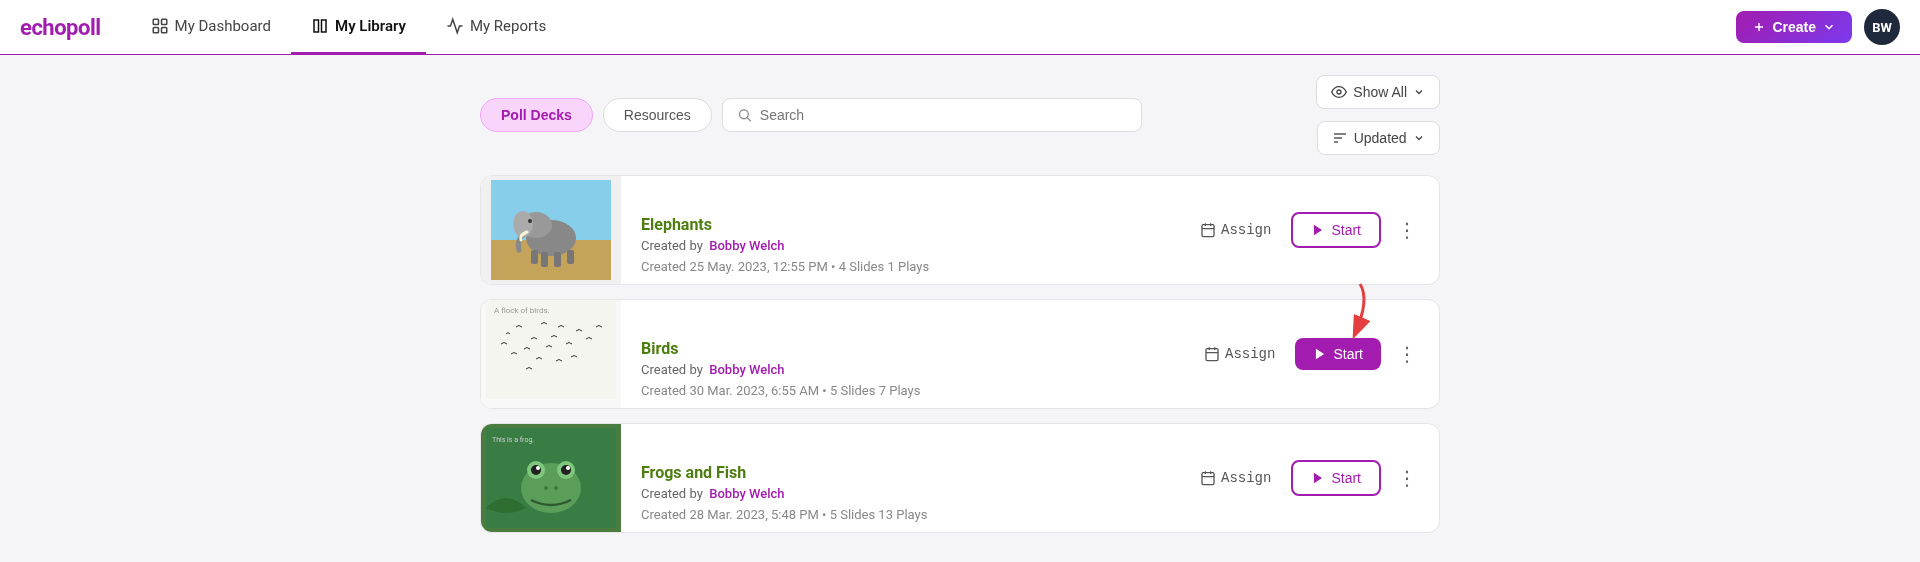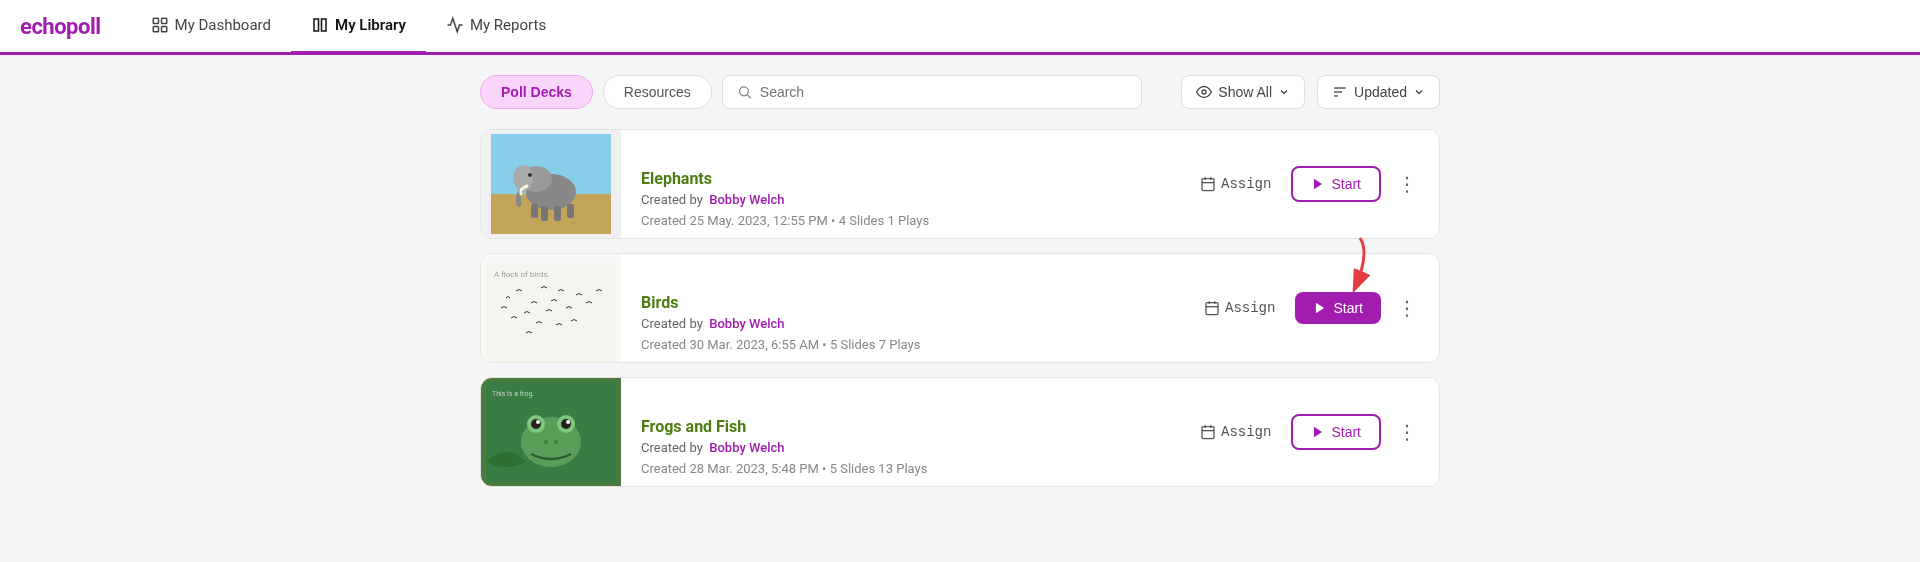--- a/index.html
+++ b/index.html
@@ -1,59 +1,59 @@
 <!DOCTYPE html>
 <html><head>
   <meta charset="utf-8">
   <style>
     * { box-sizing: border-box; margin: 0; padding: 0; }
     body { font-family: -apple-system, BlinkMacSystemFont, 'Segoe UI', Roboto, sans-serif; background: #f5f5f7; min-height: 562px; }
 
     
-    .nav { display: flex; align-items: center; background: #fff; border-bottom: 3px solid #a21caf; height: 55px; padding: 0 20px; position: relative; }
+    .nav { display: flex; align-items: center; background: #fff; border-bottom: 1px solid #a21caf; height: 55px; padding: 0 20px; position: relative; }
     .logo { font-size: 22px; font-weight: 700; color: #111; margin-right: 30px; letter-spacing: -0.5px; }
     .logo span { color: #a21caf; }
     .nav-items { display: flex; align-items: flex-start; gap: 0; }
     .nav-item { display: flex; align-items: center; gap: 6px; padding: 0 20px; height: 55px; font-size: 15px; color: #444; cursor: pointer; border-bottom: 3px solid transparent; text-decoration: none; }
     .nav-item.active { color: #111; border-bottom: 3px solid #a21caf; font-weight: 600; }
     .nav-item svg { width: 18px; height: 18px; }
     .nav-right { margin-left: auto; display: flex; align-items: center; gap: 12px; }
     .create-btn { display: flex; align-items: center; gap: 6px; background: linear-gradient(135deg, #a21caf, #7c3aed); color: #fff; border: none; border-radius: 8px; padding: 8px 16px; font-size: 14px; font-weight: 600; cursor: pointer; }
     .create-btn svg { width: 14px; height: 14px; }
     .avatar { width: 36px; height: 36px; border-radius: 50%; background: #1e293b; color: #fff; display: flex; align-items: center; justify-content: center; font-size: 13px; font-weight: 700; cursor: pointer; }
 
     
     .content { max-width: 1000px; margin: 0 auto; padding: 20px 20px; }
 
     
     .toolbar { display: flex; align-items: center; gap: 10px; margin-bottom: 20px; }
     .tab-btn { padding: 8px 20px; border-radius: 20px; border: 1px solid #ddd; font-size: 14px; cursor: pointer; background: #fff; color: #555; }
     .tab-btn.active { background: #f9d5fb; color: #a21caf; border-color: #f0a8f8; font-weight: 600; }
     .search-box { display: flex; align-items: center; gap: 8px; background: #fff; border: 1px solid #ddd; border-radius: 8px; padding: 8px 14px; flex: 1; max-width: 420px; }
     .search-box input { border: none; outline: none; font-size: 14px; color: #555; background: transparent; width: 100%; }
-    .toolbar-right { margin-left: auto; display: flex; align-items: center; gap: 12px; }
+    .toolbar-right { margin-left: auto; display: flex; align-items: center; gap: 12px; flex-direction: column; }
     .filter-btn { display: flex; align-items: center; gap: 6px; background: #fff; border: 1px solid #ddd; border-radius: 8px; padding: 8px 14px; font-size: 14px; color: #444; cursor: pointer; }
 
     
     .card { background: #fff; border-radius: 12px; border: 1px solid #e5e5e5; display: flex; align-items: center; padding: 0; margin-bottom: 14px; overflow: hidden; height: 110px; }
     .card-thumb-placeholder { width: 140px; height: 110px; flex-shrink: 0; background: #f0f0f0; display: flex; align-items: center; justify-content: center; font-size: 11px; color: #999; padding: 8px; text-align: center; overflow: hidden; position: relative; }
     .card-body { flex: 1; padding: 16px 20px; }
     .card-title { font-size: 16px; font-weight: 700; color: #4d7c0f; margin-bottom: 4px; margin-top: 29px; }
     .card-creator { font-size: 13px; color: #666; margin-bottom: 6px; }
     .card-creator span { color: #a21caf; font-weight: 500; }
     .card-meta { font-size: 13px; color: #888; }
     .card-actions { display: flex; align-items: center; gap: 10px; padding-right: 16px; }
     .assign-btn { display: flex; align-items: center; gap: 5px; background: transparent; border: none; color: #555; font-size: 14px; cursor: pointer; padding: 6px 10px; font-family: Liberation Mono, monospace; }
     .start-btn { display: flex; align-items: center; gap: 6px; border-radius: 8px; padding: 8px 18px; font-size: 14px; font-weight: 400; cursor: pointer; border: none; }
     .start-btn.outline { background: #fff; border: 2px solid #a21caf; color: #a21caf; }
     .start-btn.filled { background: #a21caf; color: #fff; }
     .more-btn { background: transparent; border: none; cursor: pointer; color: #666; font-size: 20px; padding: 4px 6px; }
 
     
-    .bird-sketch { width: 140px; height: 110px; flex-shrink: 0; background: #f8f8f8; display: flex; align-items: flex-end; justify-content: center; }
+    .bird-sketch { width: 140px; height: 110px; flex-shrink: 0; background: #f8f8f8; display: flex; align-items: flex-start; justify-content: center; }
 
     
     .frog-thumb { width: 140px; height: 110px; flex-shrink: 0; background: #4a7c3f; display: flex; align-items: center; justify-content: center; overflow: hidden; }
   </style>
 </head>
 <body>
 
 <nav class="nav">
   <div class="logo">
     <span>echo</span><span style="color:#a21caf">poll</span>
@@ -72,20 +72,34 @@
       <svg viewBox="0 0 24 24" fill="none" stroke="currentColor" stroke-width="2">
           <path d="M4 4h6v16H4zM14 4h6v16h-6z"></path>
         </svg>
       <span>My Library</span>
     </div>
     <div class="nav-item">
       <svg viewBox="0 0 24 24" fill="none" stroke="currentColor" stroke-width="2">
           <polyline points="22 12 18 12 15 21 9 3 6 12 2 12"></polyline>
         </svg>
       <span>My Reports</span>
+    </div>
+  </div>
+  <div class="nav-right">
+    <button class="create-btn">
+      <svg viewBox="0 0 24 24" fill="none" stroke="currentColor" stroke-width="2.5">
+          <path d="M12 5v14M5 12h14"></path>
+        </svg>
+      <span>Create</span>
+      <svg viewBox="0 0 24 24" fill="none" stroke="currentColor" stroke-width="2.5" width="12" height="12">
+          <polyline points="6 9 12 15 18 9"></polyline>
+        </svg>
+    </button>
+    <div class="avatar">
+      <span>BW</span>
     </div>
   </div>
 </nav>
 
 <div class="content">
 
   <div class="toolbar">
     <button class="tab-btn active">Poll Decks</button>
     <button class="tab-btn">Resources</button>
     <div class="search-box">

